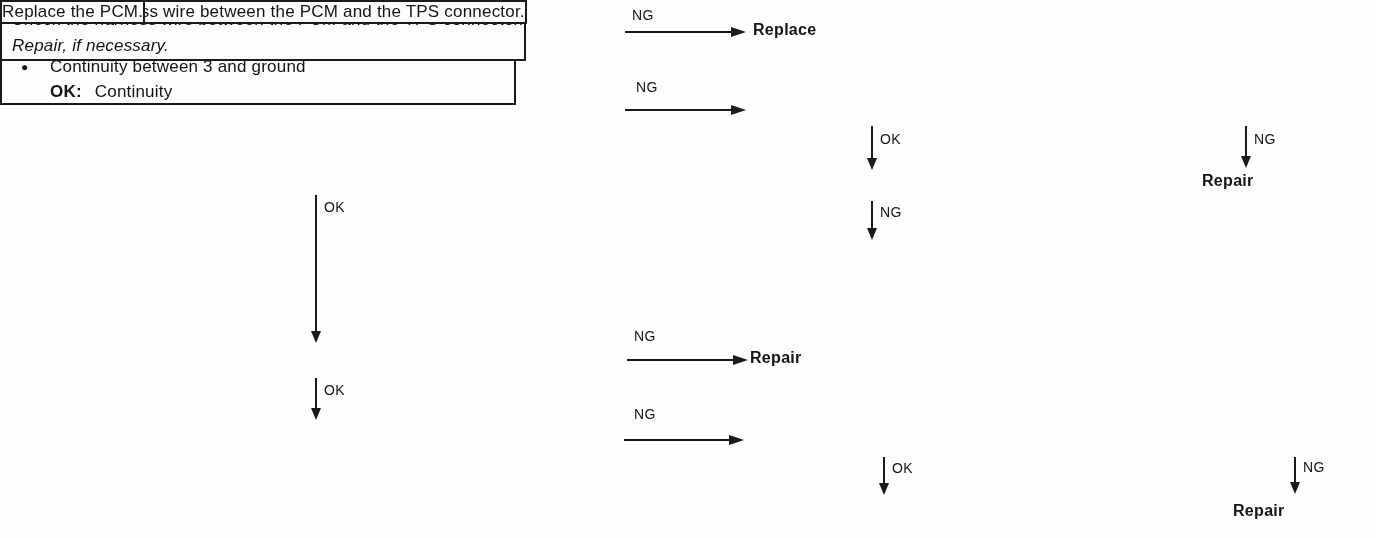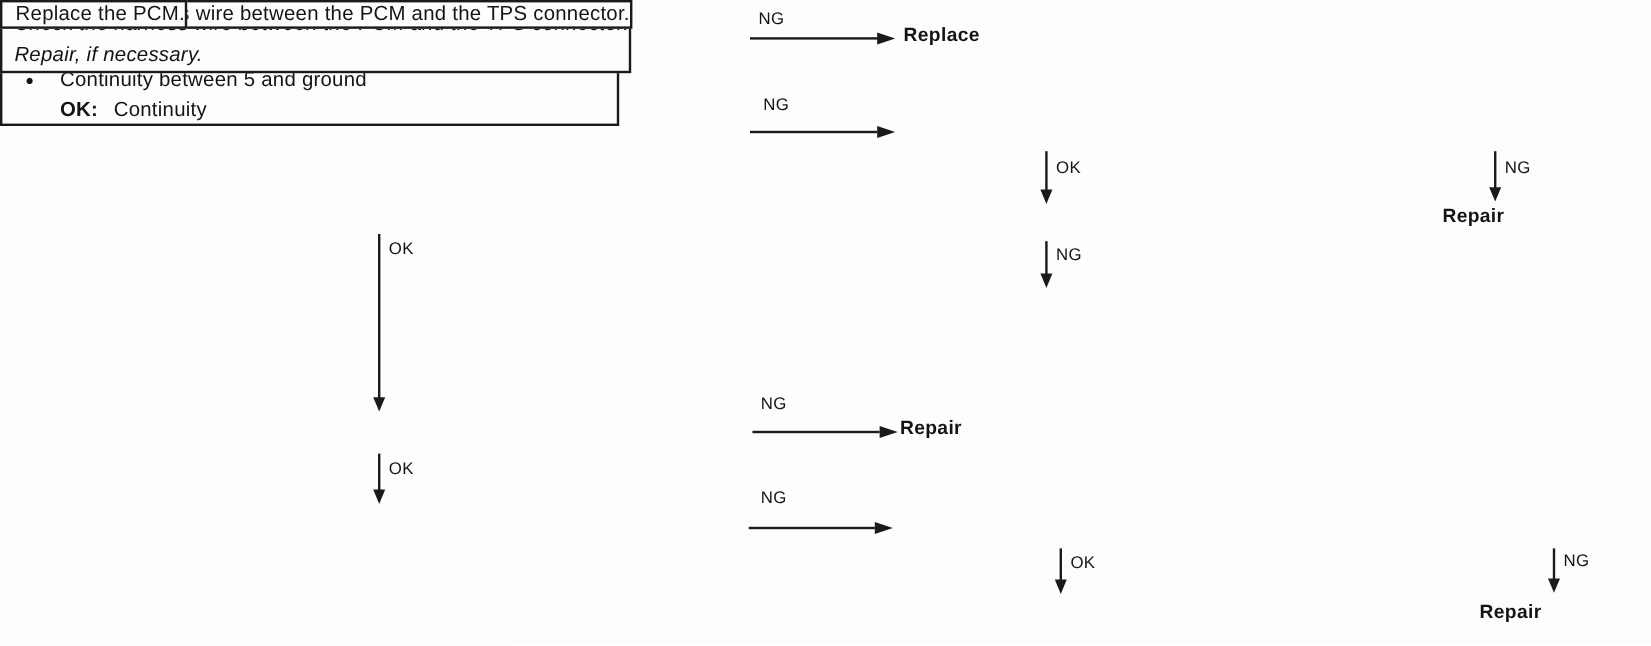--- a/index.html
+++ b/index.html
@@ -68,21 +68,21 @@
 
   
   .n-check-tps      { left: 8;    top: 15;  width: 617; height: 37; padding-left: 9px; }
   .n-measure-tps    { left: 8;    top: 94;  width: 617; height: 101; }
   .n-conn-a82       { left: 745;  top: 93;  width: 620; height: 33; padding-left: 11px; }
   .n-trouble-right  { left: 742;  top: 170; width: 253; height: 31; padding-left: 11px; }
   .n-harness-repair { left: 740;  top: 240; width: 628; height: 66; font-style: italic; }
   .n-conn-a63       { left: 8;    top: 343; width: 619; height: 35; padding-left: 9px; }
   .n-trouble-left   { left: 8;    top: 421; width: 616; height: 36; padding-left: 9px; }
   .n-harness-bottom { left: 743;  top: 424; width: 620; height: 33; padding-left: 11px; }
-  .n-replace-pcm    { left: 742;  top: 496; width: 253; height: 33; padding-left: 11px; }
+  .n-replace-pcm    { left: 742;  top: 496; width: 253; height: 33; }
   .box[class*="n-"] { position: absolute; }
   .n-check-tps, .n-measure-tps, .n-conn-a82, .n-trouble-right, .n-harness-repair,
   .n-conn-a63, .n-trouble-left, .n-harness-bottom, .n-replace-pcm { position: absolute; }
 </style>
 </head>
 <body>
 
 <div class="stage">
 
   <div class="box thick n-check-tps">
@@ -97,21 +97,21 @@
   <div class="ah-down" style="left:311px; top:82px;"></div>
   <span class="edge-label" style="left:324px; top:56px;">OK</span>
 
   <div class="box block n-measure-tps">
     <div class="ml">
       <div class="ml-line">Measure at the TPS connector A-63.</div>
       <div class="ml-line bullet-row">
         <span class="bullet">●</span><span>Disconnect the connector, and measure at the harness side.</span>
       </div>
       <div class="ml-line bullet-row">
-        <span class="bullet">●</span><span>Continuity between 5 and ground</span>
+        <span class="bullet">●</span><span>Continuity between 3 and ground</span>
       </div>
       <div class="ml-line ok-row">
         <span class="b">OK:</span><span class="okval">Continuity</span>
       </div>
     </div>
   </div>
   <span class="edge-label" style="left:636px; top:79px;">NG</span>
   <div class="hline" style="left:625px; top:109px; width:106px;"></div>
   <div class="ah-right" style="left:731px; top:105px;"></div>
 

